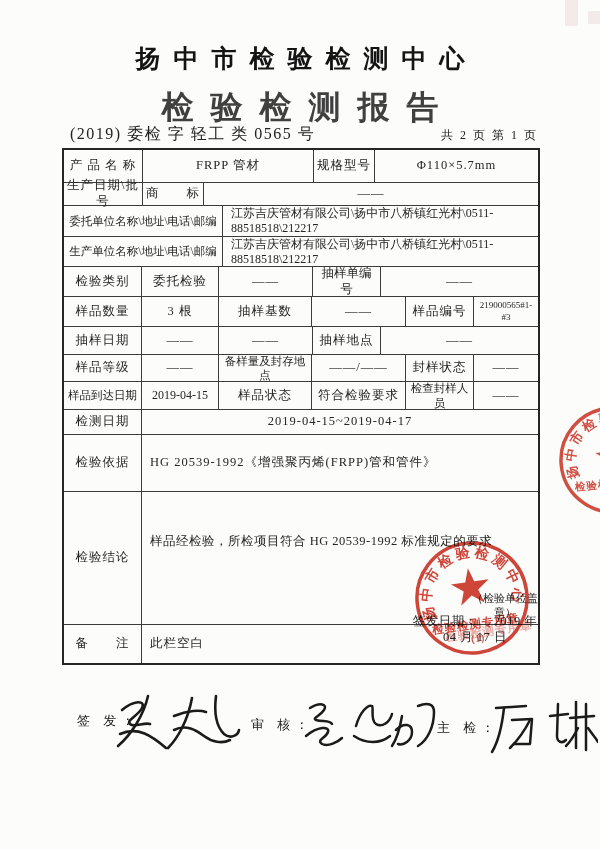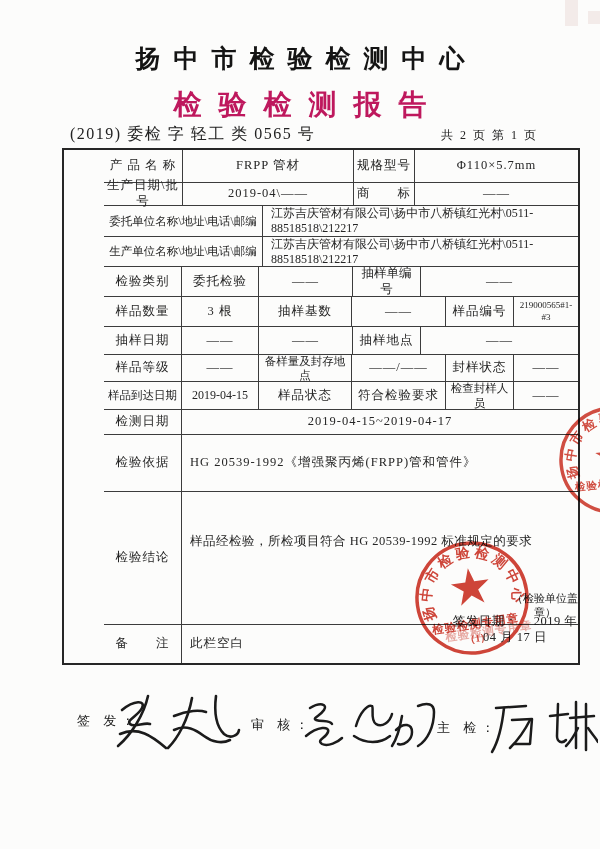--- a/index.html
+++ b/index.html
@@ -2,25 +2,25 @@
 <html><head>
 <meta charset="utf-8">
 <style>
   html,body{margin:0;padding:0;background:#ffffff;}
   .page{position:relative;width:600px;height:849px;background:#fcfcfb;overflow:hidden;
         font-family:"Liberation Serif","DejaVu Serif",serif;color:#1f1f1f;}
   
   .org-title{position:absolute;top:42px;left:0;right:0;text-align:center;
              font-size:25px;font-weight:bold;letter-spacing:13px;text-indent:13px;color:#141414;}
   .report-title{position:absolute;top:86px;left:0;right:0;text-align:center;
-             font-size:28px;font-weight:bold;letter-spacing:17px;text-indent:17px;color:#be185d;}
+             font-size:32px;font-weight:bold;letter-spacing:17px;text-indent:17px;color:#404040;}
   .doc-no{position:absolute;top:124px;left:70px;font-size:16px;letter-spacing:1.5px;color:#222;}
   .page-info{position:absolute;top:127px;right:62px;font-size:12px;letter-spacing:2px;color:#222;}
   
-  .tbl{position:absolute;left:62px;top:148px;width:474px;border:2px solid #262626;background:transparent;padding-left:40px;}
+  .tbl{position:absolute;left:62px;top:148px;width:474px;border:2px solid #262626;background:transparent;}
   .row{display:flex;border-bottom:1px solid #3c3c3c;}
   .row:last-child{border-bottom:none;}
   .cell{box-sizing:border-box;border-right:1px solid #3c3c3c;display:flex;
         align-items:center;justify-content:center;text-align:center;
         font-size:12.5px;letter-spacing:1px;color:#252525;padding:1px 3px;line-height:1.25;}
   .cell.last{border-right:none;flex:1;}
   .cell.lab{font-weight:normal;}
   .cell.left{justify-content:flex-start;text-align:left;padding-left:8px;}
   .cell.small{font-size:11.5px;letter-spacing:0;}
   .cell.tiny{font-size:9px;letter-spacing:0;}
@@ -56,21 +56,20 @@
 
     <div class="row" style="height:32px">
       <div class="cell lab" style="width:79px">产 品 名 称</div>
       <div class="cell" style="width:171px">FRPP 管材</div>
       <div class="cell lab" style="width:61px">规格型号</div>
       <div class="cell last">Φ110×5.7mm</div>
     </div>
 
     <div class="row" style="height:22px">
       <div class="cell lab" style="width:79px">生产日期\批号</div>
-      <div class="cell" style="width:171px">2019-04\——</div>
       <div class="cell lab" style="width:61px">商　　标</div>
       <div class="cell last">——</div>
     </div>
 
     <div class="row" style="height:30px">
       <div class="cell lab small" style="width:159px">委托单位名称\地址\电话\邮编</div>
       <div class="cell last left val12">江苏吉庆管材有限公司\扬中市八桥镇红光村\0511-88518518\212217</div>
     </div>
 
     <div class="row" style="height:29px">

